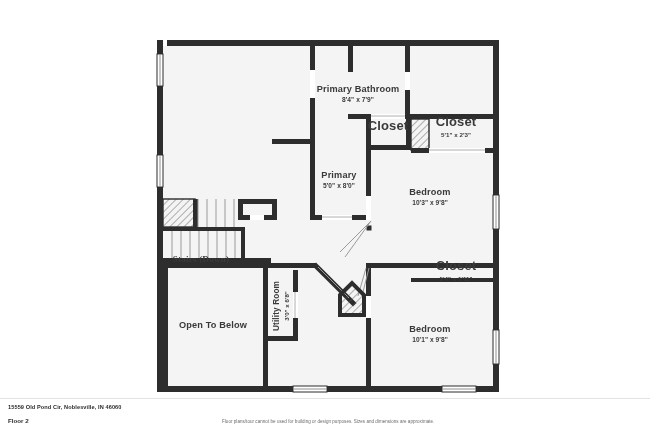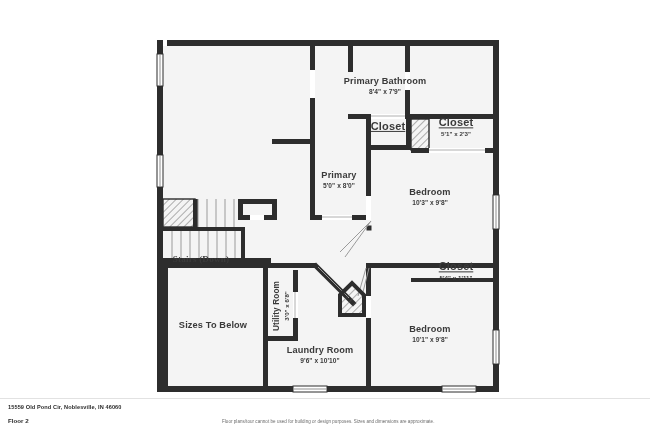--- a/index.html
+++ b/index.html
@@ -45,21 +45,21 @@
     font-weight: bold;
     letter-spacing: 0.15px;
   }
   .room-label .rdim {
     display: block;
     font-size: 6.6px;
     font-weight: bold;
     margin-top: 1.5px;
     letter-spacing: 0.05px;
   }
-  .room-label.small .rname { font-size: 11px; text-decoration: underline; }
+  .room-label.small .rname { font-size: 13px; }
   .room-label.small .rdim { font-size: 6.2px; }
   .room-label.vert {
     transform-origin: 50% 50%;
   }
   .room-label.vert .rname { font-size: 8.2px; }
   .room-label.vert .rdim { font-size: 6.1px; }
 
   #footer-bar {
     position: absolute;
     left: 0;
@@ -267,21 +267,21 @@
       <line x1="198" y1="199" x2="198" y2="227"></line>
       <line x1="207" y1="199" x2="207" y2="227"></line>
       <line x1="216" y1="199" x2="216" y2="227"></line>
       <line x1="225" y1="199" x2="225" y2="227"></line>
       <line x1="234" y1="199" x2="234" y2="227"></line>
     </g>
 
   </svg>
 
 
-  <div class="room-label" style="left:358px; top:86px; transform:translate(-50%,-50%);margin-left:27px;">
+  <div class="room-label" style="left:358px; top:94px; transform:translate(-50%,-50%);">
     <span class="rname">Primary Bathroom</span>
     <span class="rdim">8'4" x 7'9"</span>
   </div>
 
 
   <div class="room-label small" style="left:388px; top:127px; transform:translate(-50%,-50%);">
     <span class="rname">Closet</span>
     <span class="rdim"></span>
   </div>
 
@@ -304,33 +304,29 @@
     <span class="rname">Closet</span>
     <span class="rdim">5'4" x 1'11"</span>
   </div>
 
   <div class="room-label" style="left:201px; top:260px; transform:translate(-50%,-50%);font-family:Liberation Serif, serif;">
     <span class="rname">Stairs (Down)</span>
     <span class="rdim"></span>
   </div>
 
   <div class="room-label" style="left:213px; top:326px; transform:translate(-50%,-50%);">
-    <span class="rname">Sizes To Below</span>
+    <span class="rname">Open To Below</span>
     <span class="rdim"></span>
   </div>
 
   <div class="room-label vert" style="left:281px; top:306px; transform:translate(-50%,-50%) rotate(-90deg);">
     <span class="rname">Utility Room</span>
     <span class="rdim">3'0" x 6'8"</span>
   </div>
 
-  <div class="room-label" style="left:320px; top:355px; transform:translate(-50%,-50%);">
-    <span class="rname">Laundry Room</span>
-    <span class="rdim">9'6" x 10'10"</span>
-  </div>
 
   <div class="room-label" style="left:430px; top:334px; transform:translate(-50%,-50%);">
     <span class="rname">Bedroom</span>
     <span class="rdim">10'1" x 9'8"</span>
   </div>
 
   <div id="footer-bar">
     <div id="footer-address">15559 Old Pond Cir, Noblesville, IN 46060</div>
     <div id="footer-floor">Floor 2</div>
     <div id="footer-disclaimer">Floor plans/tour cannot be used for building or design purposes. Sizes and dimensions are approximate.</div>

